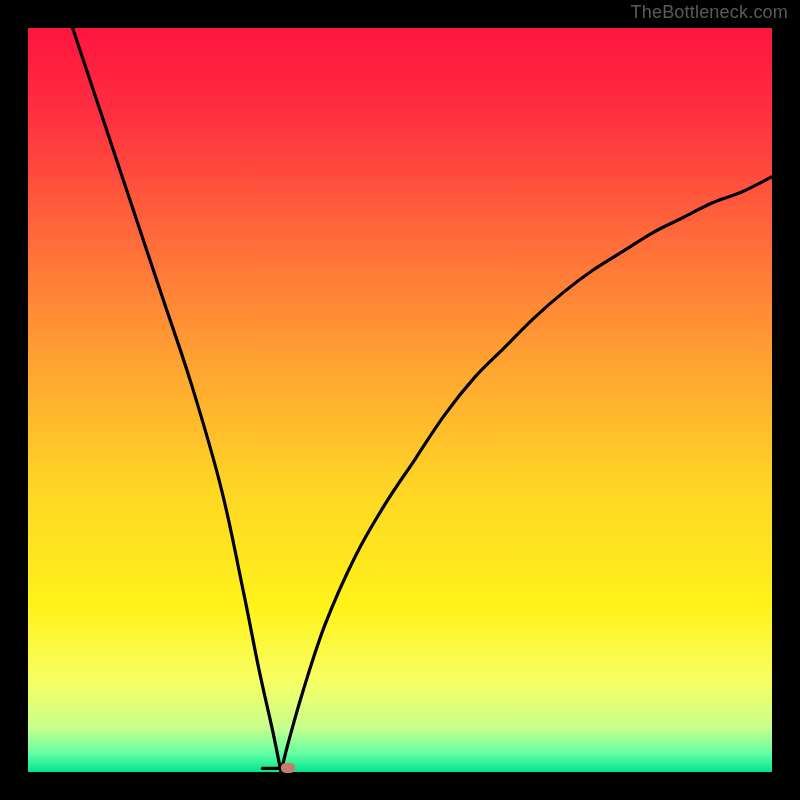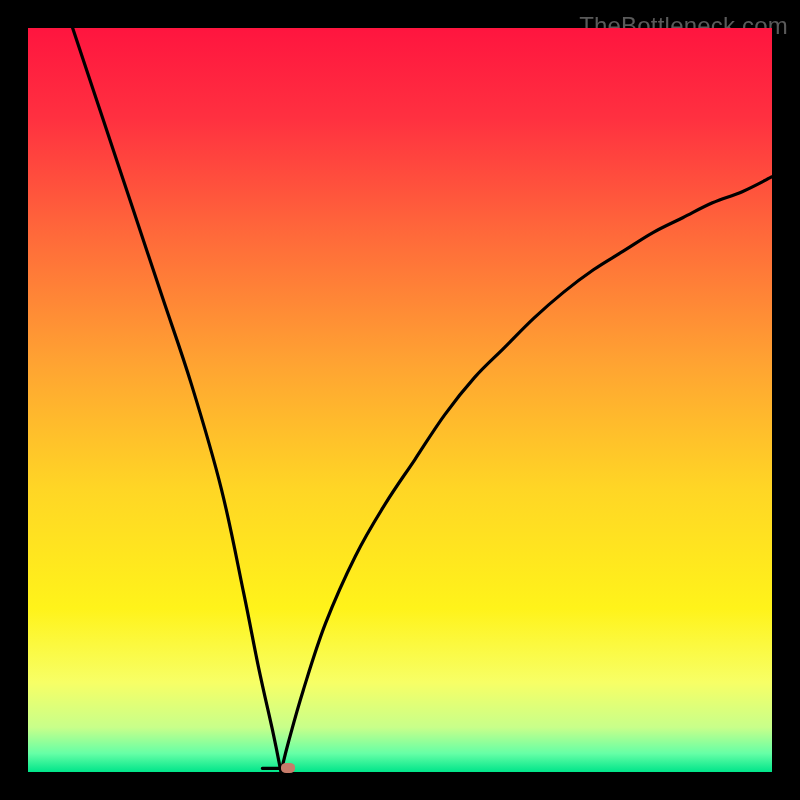--- a/index.html
+++ b/index.html
@@ -12,24 +12,24 @@
     overflow: hidden;
   }
   .frame {
     position: relative;
     width: 800px;
     height: 800px;
     background: #000;
   }
   .watermark {
     position: absolute;
-    top: 12px;
+    top: 2px;
     right: 12px;
     color: #5a5a5a;
-    font-size: 24px;
+    font-size: 18px;
     font-weight: 500;
     letter-spacing: 0.2px;
     user-select: none;
   }
   .plot {
     position: absolute;
     left: 28px;
     top: 28px;
     width: 744px;
     height: 744px;

